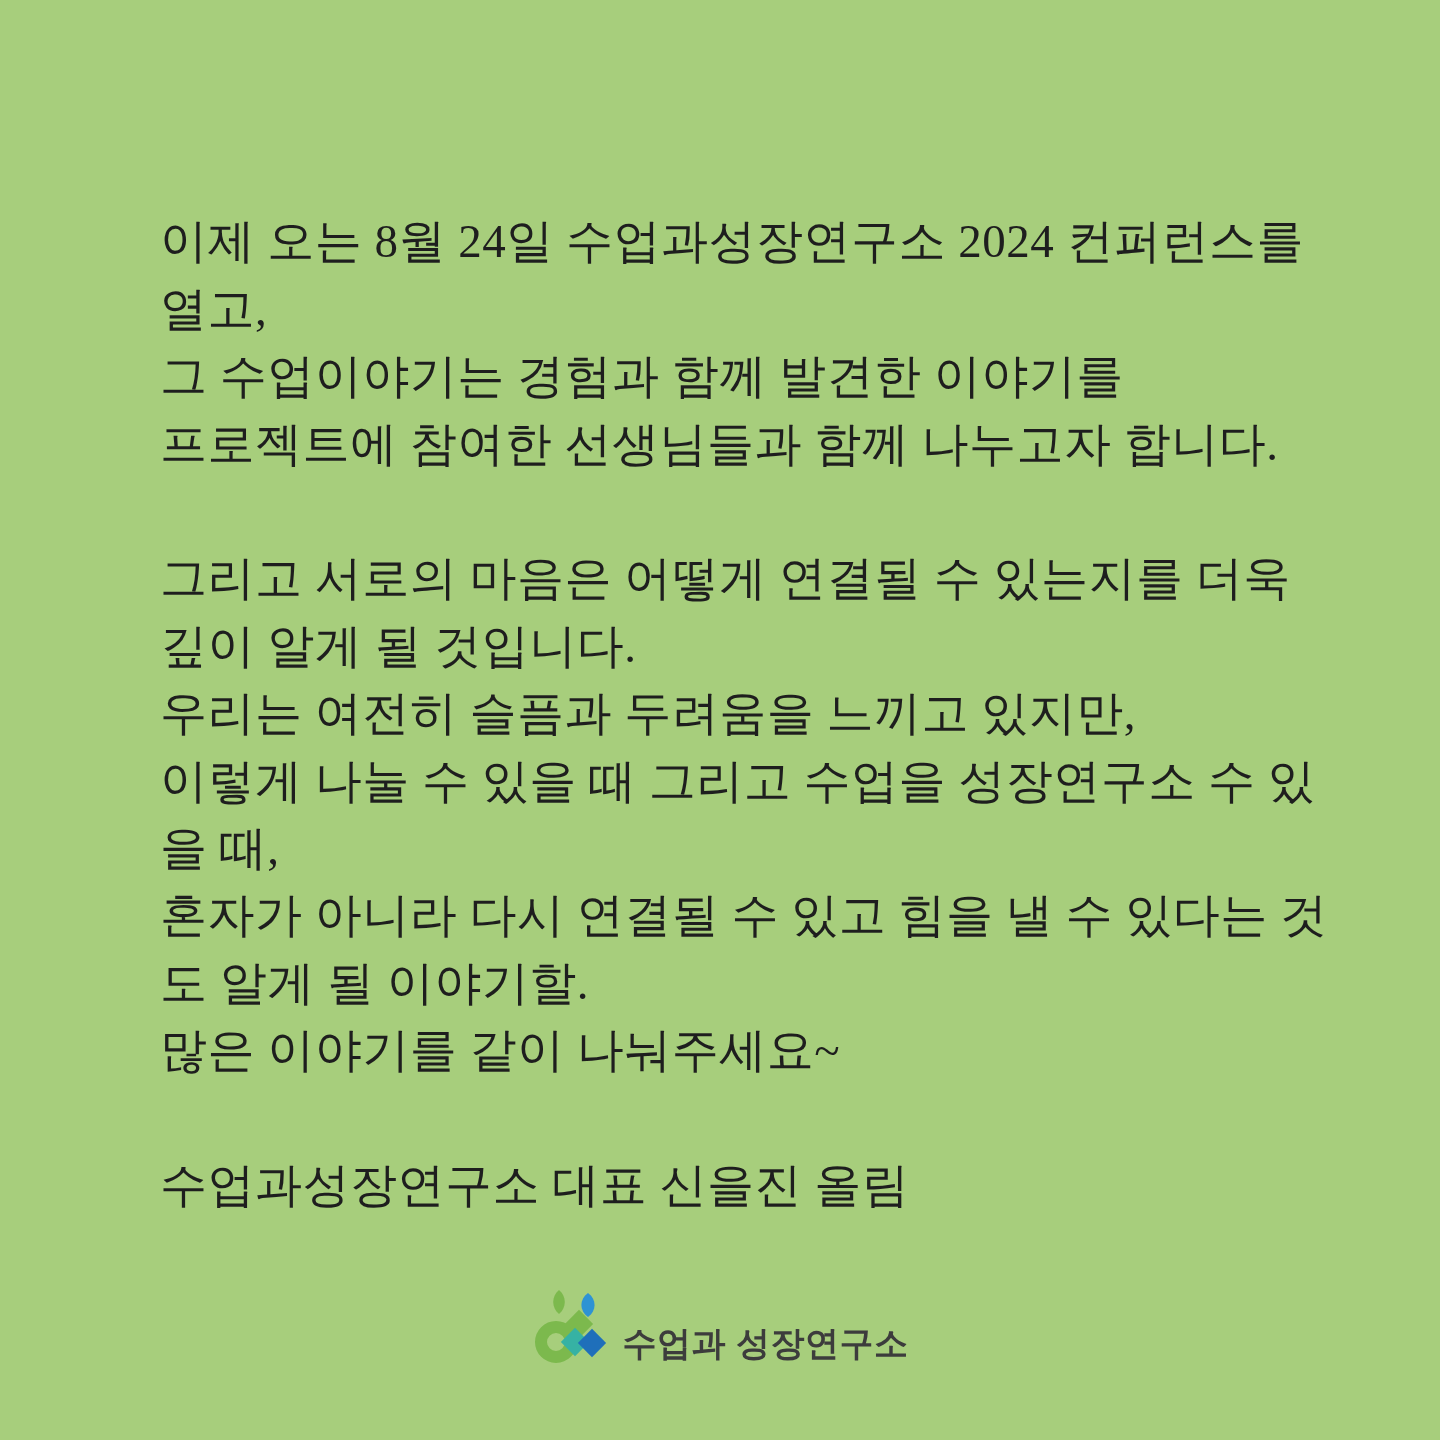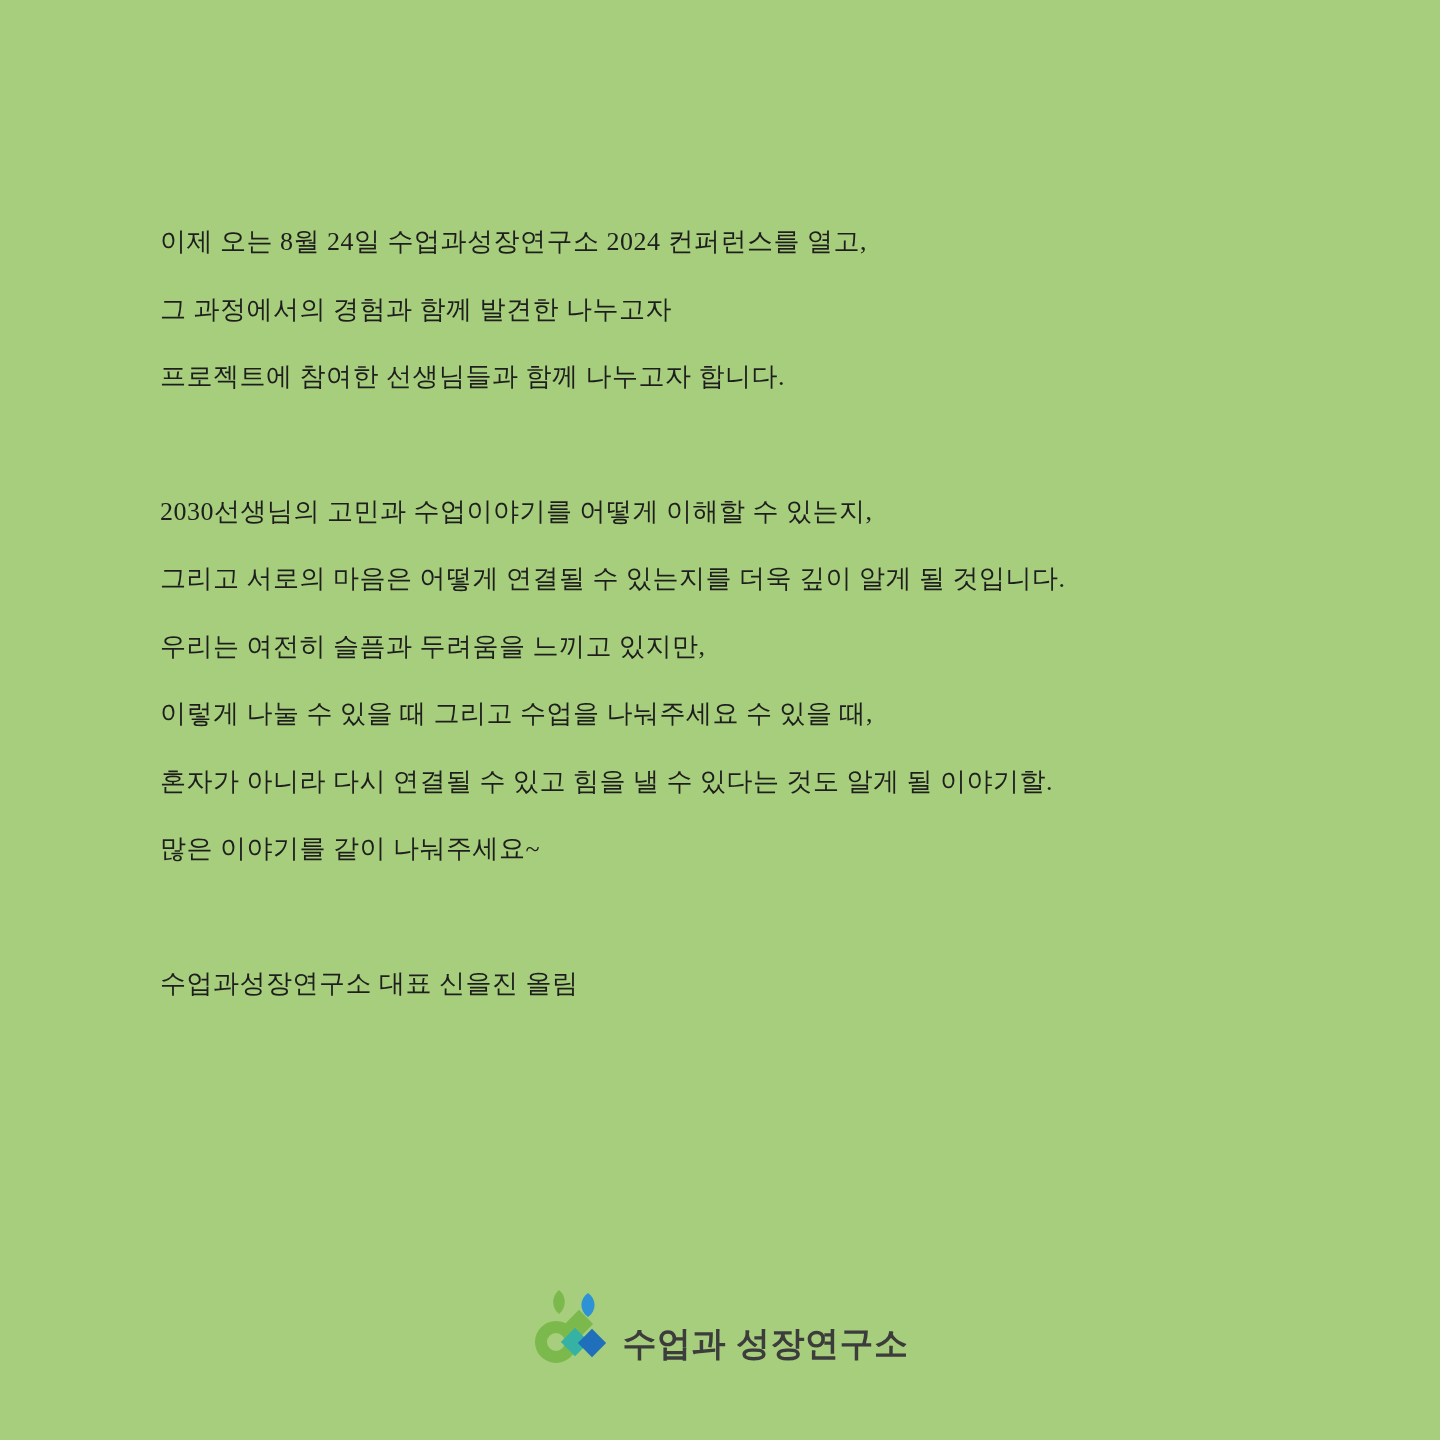--- a/index.html
+++ b/index.html
@@ -13,21 +13,21 @@
     background: #a7ce7c;
     overflow: hidden;
     font-family: "Liberation Serif", "DejaVu Serif", serif;
   }
   .content {
     position: absolute;
     left: 160px;
     top: 141px;
     right: 100px;
     color: #1e1e1e;
-    font-size: 26px;
+    font-size: 47px;
     line-height: 67.4px;
     letter-spacing: 0.5px;
   }
   .content p {
     margin: 0 0 67.4px 0;
   }
   .content p:last-child {
     margin-bottom: 0;
   }
   .footer {
@@ -54,29 +54,28 @@
     white-space: nowrap;
   }
 </style>
 </head>
 <body>
 
 <div class="content">
   <p>
     </p>
     <div>이제 오는 8월 24일 수업과성장연구소 2024 컨퍼런스를 열고,</div>
-    <div>그 과정에서의 경험과 함께 발견한 나누고자</div>
+    <div>그 수업이야기는 경험과 함께 발견한 이야기를</div>
     <div>프로젝트에 참여한 선생님들과 함께 나누고자 합니다.</div>
   <p></p>
   <p>
     </p>
-    <div>2030선생님의 고민과 수업이야기를 어떻게 이해할 수 있는지,</div>
     <div>그리고 서로의 마음은 어떻게 연결될 수 있는지를 더욱 깊이 알게 될 것입니다.</div>
     <div>우리는 여전히 슬픔과 두려움을 느끼고 있지만,</div>
-    <div>이렇게 나눌 수 있을 때 그리고 수업을 나눠주세요 수 있을 때,</div>
+    <div>이렇게 나눌 수 있을 때 그리고 수업을 성장연구소 수 있을 때,</div>
     <div>혼자가 아니라 다시 연결될 수 있고 힘을 낼 수 있다는 것도 알게 될 이야기할.</div>
     <div>많은 이야기를 같이 나눠주세요~</div>
   <p></p>
   <p>
     </p>
     <div>수업과성장연구소 대표 신을진 올림</div>
   <p></p>
 </div>
 
 <div class="footer">

